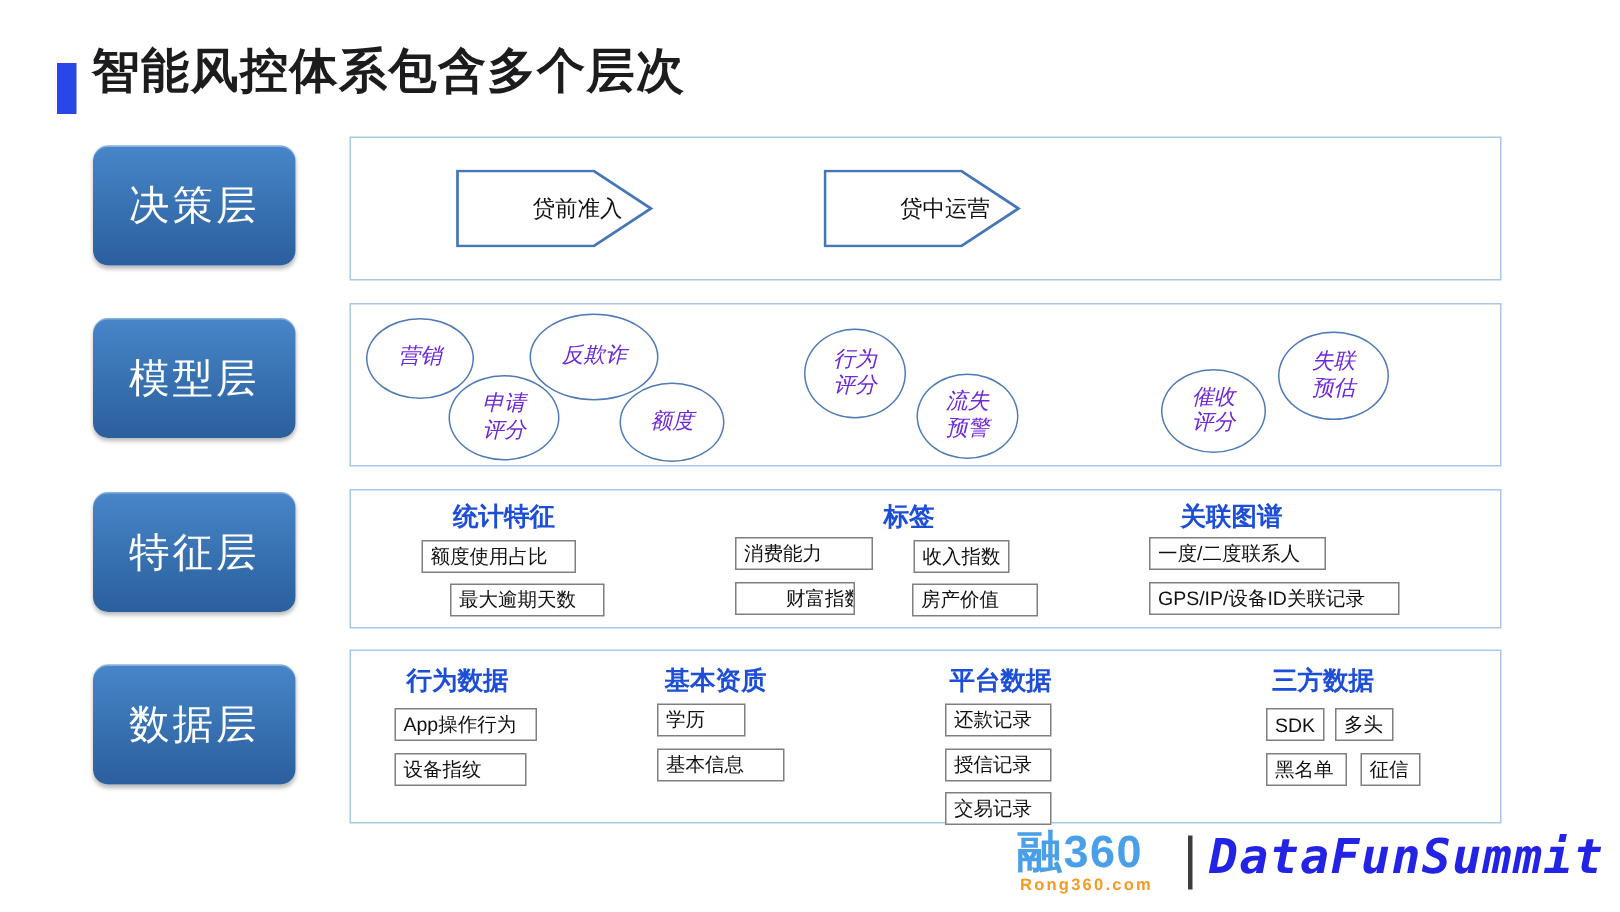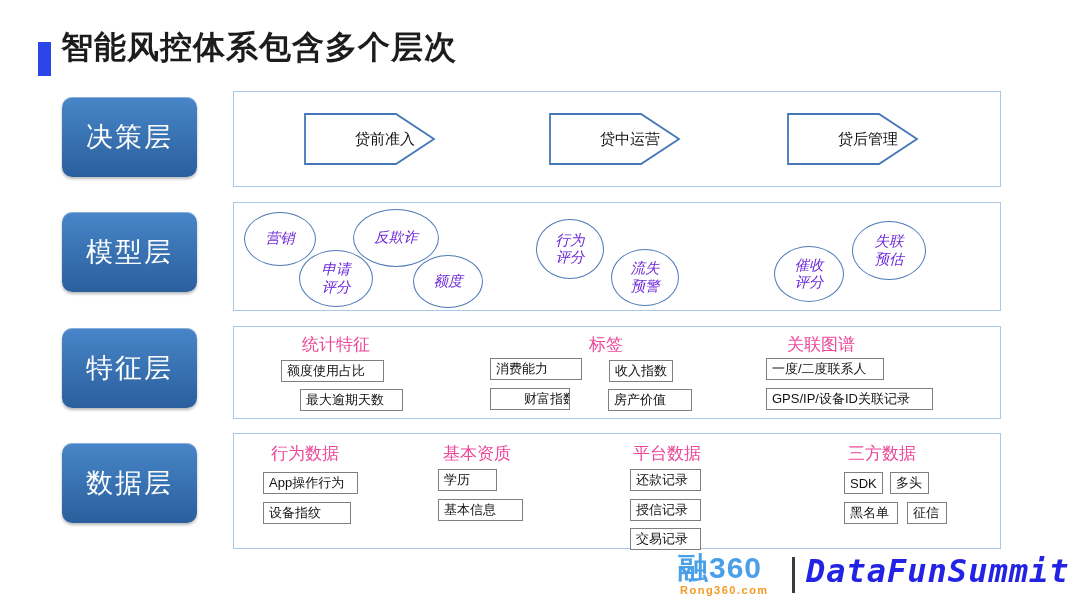--- a/index.html
+++ b/index.html
@@ -24,21 +24,21 @@
   .arrow{position:absolute;width:132px;height:52px;}
   .arrow svg{position:absolute;left:0;top:0;}
   .arrow .arrow-label{position:absolute;left:0;top:0;width:98px;height:52px;display:flex;align-items:center;justify-content:center;font-size:15px;color:#111;padding-left:32px;}
   
   .ellipse{
     position:absolute;border:1.6px solid #4e7ab8;border-radius:50%;background:#fff;
     display:flex;align-items:center;justify-content:center;text-align:center;
     font-size:14.5px;line-height:1.18;color:#6d28d9;white-space:pre-line;box-sizing:border-box;font-style:italic;
   }
   
-  .group-header{position:absolute;font-weight:normal;font-size:17px;color:#ec4899;transform:translateX(-50%);white-space:nowrap;}
+  .group-header{position:absolute;font-weight:bold;font-size:17px;color:#1d4ed8;transform:translateX(-50%);white-space:nowrap;}
   .cell{
     position:absolute;height:22px;border:1px solid #7f7f7f;background:#fff;box-sizing:border-box;
     font-size:13px;color:#111;display:flex;align-items:center;padding:0 5px;white-space:nowrap;overflow:hidden;
   }
   
   .logo-cn{position:absolute;left:678px;top:548px;font-size:30px;font-weight:bold;color:#4aa0e8;letter-spacing:1px;}
   .logo-sub{position:absolute;left:680px;top:584px;font-size:11px;font-weight:bold;color:#f59a23;letter-spacing:1.5px;}
   .footer-sep{position:absolute;left:792px;top:557px;width:3px;height:36px;background:#3c3c3c;}
   .brand{
     position:absolute;left:806px;top:552px;font-family:"DejaVu Sans Mono","Liberation Mono",monospace;
@@ -69,26 +69,20 @@
     <svg width="132" height="52" viewBox="0 0 132 52">
       <polygon points="1,1 92,1 130,26 92,51 1,51" fill="#ffffff" stroke="#4576b8" stroke-width="1.8"></polygon>
     </svg>
     <div class="arrow-label">贷前准入</div>
   </div>
   <div class="arrow" style="left:315px;top:21px;">
     <svg width="132" height="52" viewBox="0 0 132 52">
       <polygon points="1,1 92,1 130,26 92,51 1,51" fill="#ffffff" stroke="#4576b8" stroke-width="1.8"></polygon>
     </svg>
     <div class="arrow-label">贷中运营</div>
-  </div>
-  <div class="arrow" style="left:553px;top:21px;">
-    <svg width="132" height="52" viewBox="0 0 132 52">
-      <polygon points="1,1 92,1 130,26 92,51 1,51" fill="#ffffff" stroke="#4576b8" stroke-width="1.8"></polygon>
-    </svg>
-    <div class="arrow-label">贷后管理</div>
   </div>
 </div>
 
 <div class="panel" style="top:202px;height:109px;">
   <div class="ellipse" style="left:10px;top:9px;width:72px;height:54px;">营销</div>
   <div class="ellipse" style="left:65px;top:47px;width:74px;height:57px;">申请
 评分</div>
   <div class="ellipse" style="left:119px;top:6px;width:86px;height:58px;">反欺诈</div>
   <div class="ellipse" style="left:179px;top:52px;width:70px;height:53px;">额度</div>
   <div class="ellipse" style="left:302px;top:16px;width:68px;height:60px;">行为

